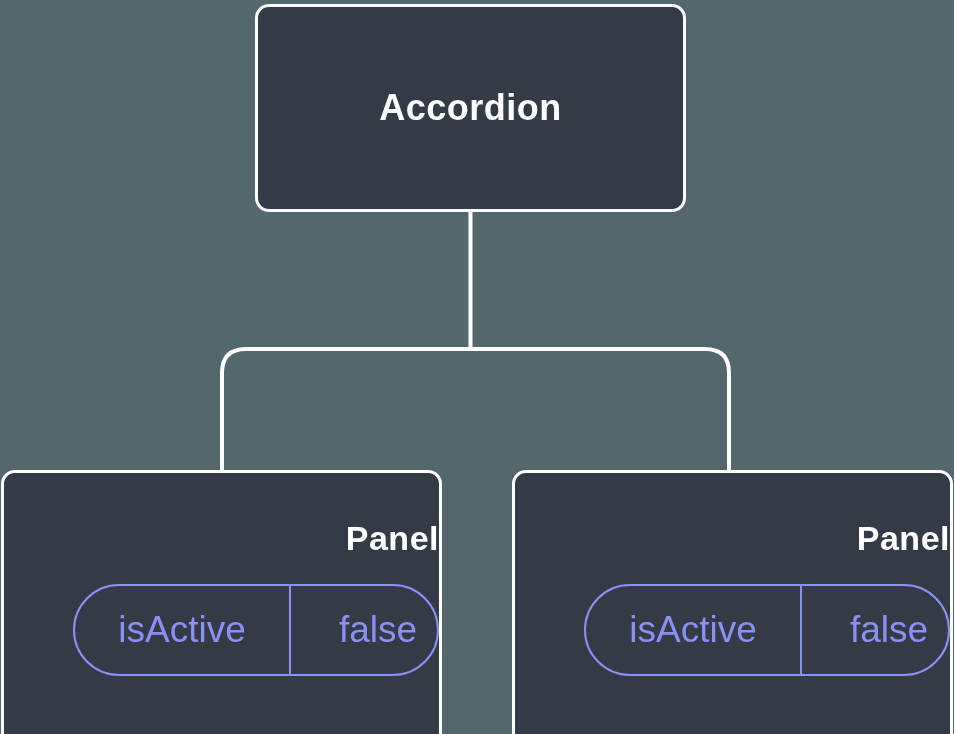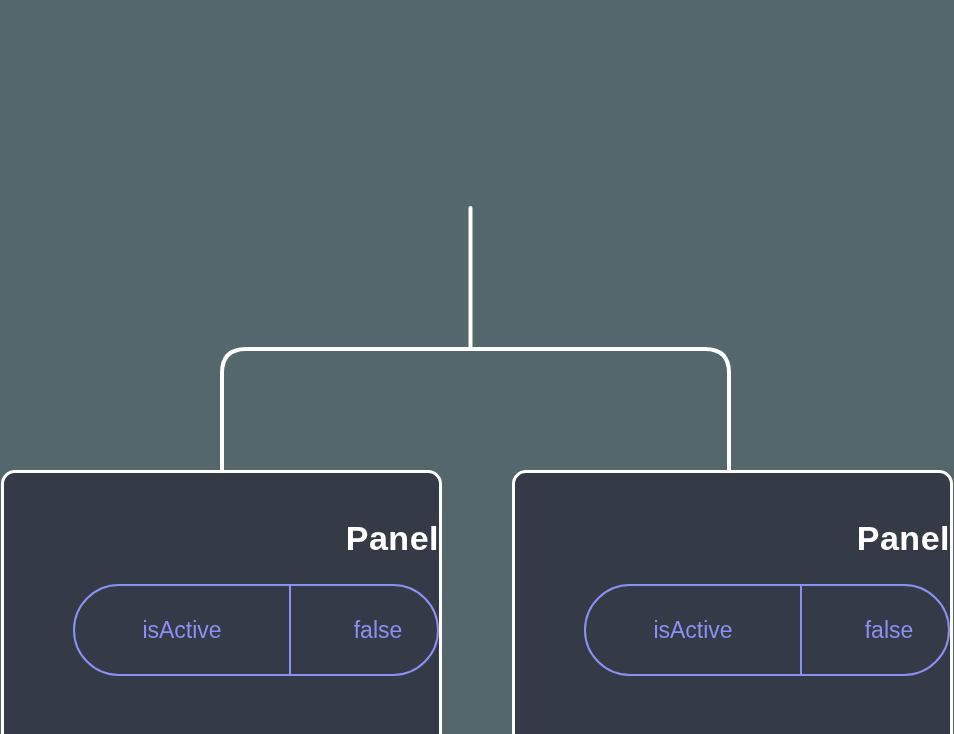--- a/index.html
+++ b/index.html
@@ -68,21 +68,21 @@
   .state-pill {
     margin-top: 26px;
     width: 366px;
     height: 92px;
     border: 2px solid #8b90f4;
     border-radius: 46px;
     box-sizing: border-box;
     display: flex;
     align-items: stretch;
     color: #8b90f4;
-    font-size: 23px;
+    font-size: 37px;
   }
   .state-name {
     flex: 0 0 214px;
     display: flex;
     align-items: center;
     justify-content: center;
     border-right: 2px solid #8b90f4;
   }
   .state-value {
     flex: 1 1 auto;
@@ -95,20 +95,23 @@
 </head>
 <body>
 
 <div class="canvas">
 
   <svg class="connectors" viewBox="0 0 954 734" xmlns="http://www.w3.org/2000/svg">
     <path d="M 470.5 208 L 470.5 349" fill="none" stroke="#ffffff" stroke-width="4" stroke-linecap="round"></path>
     <path d="M 222 472 L 222 373 Q 222 349 246 349 L 705 349 Q 729 349 729 373 L 729 472" fill="none" stroke="#ffffff" stroke-width="4" stroke-linecap="round"></path>
   </svg>
 
+  <div class="node node-root">
+    <span class="node-label">Accordion</span>
+  </div>
 
   <div class="node node-panel node-panel-left">
     <span class="node-label">Panel</span>
     <div class="state-pill">
       <span class="state-name">isActive</span>
       <span class="state-value">false</span>
     </div>
   </div>
 
   <div class="node node-panel node-panel-right">

